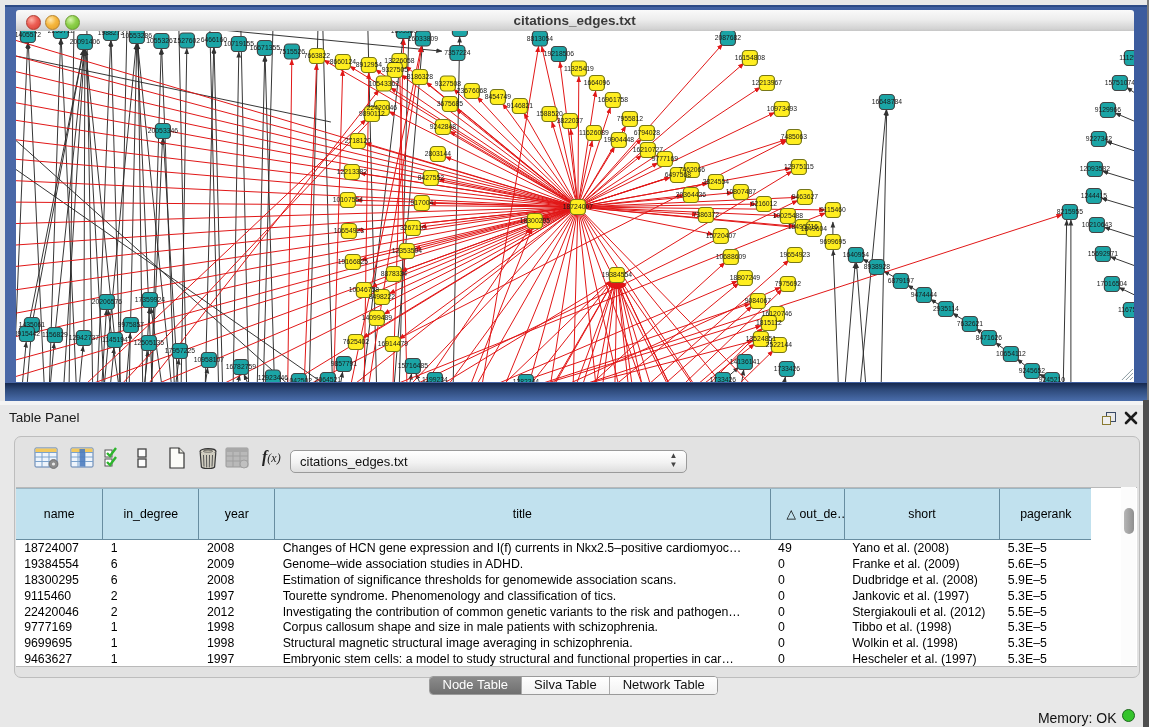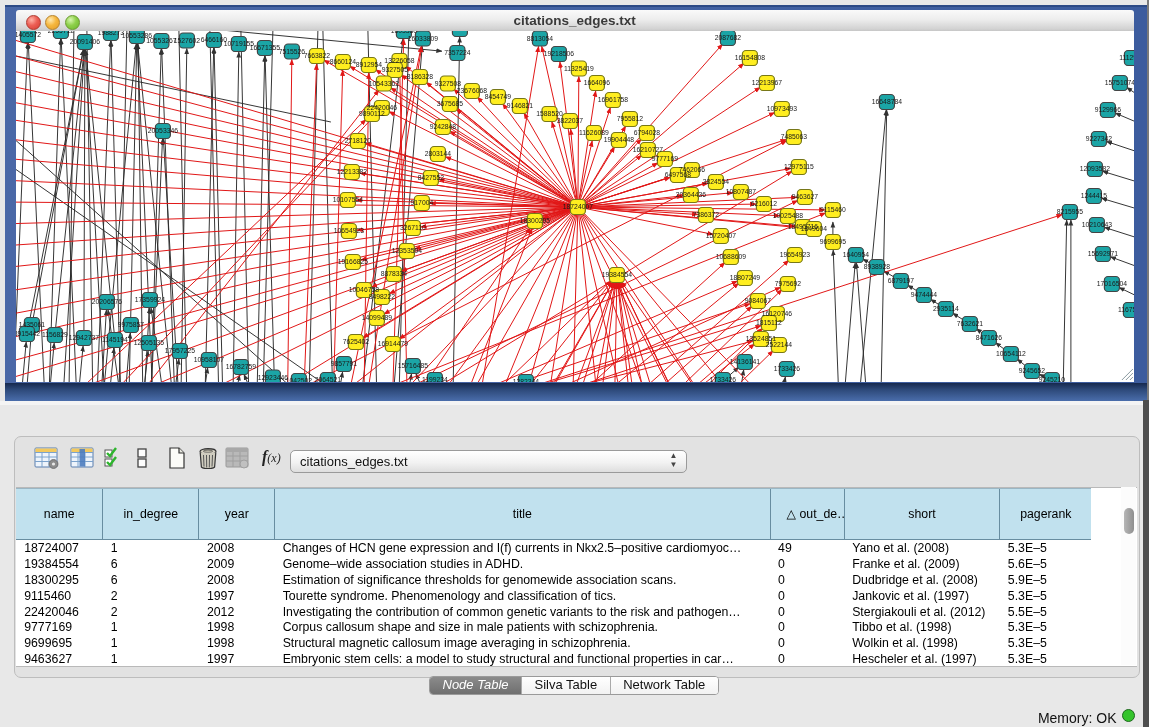--- a/index.html
+++ b/index.html
@@ -35,21 +35,21 @@
 th{background:#c1e1ee;font-weight:400;border-left:1px solid #688da0;border-bottom:1px solid #688da0;border-top:1px solid #9ab6c4;
  height:18.5px;padding:16px;font-size:12.3px;overflow:hidden;white-space:nowrap;}
 th:first-child{border-left:none;}
 td{height:15.9px;padding:0 0 0 8px;overflow:hidden;white-space:nowrap;}
 #vscroll{position:absolute;right:3px;top:50px;width:15px;height:178px;background:#fcfcfc;}
 #vthumb{position:absolute;left:2.5px;top:21px;width:10px;height:26px;background:linear-gradient(90deg,#b6b6b6,#8f8f8f);border-radius:5px;}
 #tabs{position:absolute;left:429px;top:271.5px;height:16.5px;display:flex;
  border:1px solid #9a9a9a;border-radius:4px;overflow:hidden;background:#fff;
  font-size:13px;line-height:16.5px;}
 #tabs div{padding:0 12.5px;color:#111;background:linear-gradient(180deg,#ffffff,#f2f2f2);}
-#tabs div.sel{background:linear-gradient(180deg,#8b8b8b,#6f6f6f);color:#fff;font-style:italic;}
+#tabs div.sel{background:linear-gradient(180deg,#8b8b8b,#6f6f6f);color:#fff;}
 #tabs div + div{border-left:1px solid #aaa;}
 #memory{position:absolute;right:26px;top:305px;font-size:14px;color:#111;}
 #memdot{position:absolute;right:8px;top:304px;width:11px;height:11px;border-radius:50%;
  background:#35c42c;border:1.5px solid #1e681e;}
 .icon{position:absolute;top:0;}
 </style></head>
 <body>
 <div id="frame">
     <div class="topline"></div>
     <div class="bot"></div>
@@ -597,20 +597,30 @@
         <line x1="1121" y1="380" x2="1132" y2="369"></line>
         <line x1="1125" y1="380" x2="1132" y2="373"></line>
         <line x1="1129" y1="380" x2="1132" y2="377"></line>
       </g>
 </svg>
   </div>
 <div id="rightstrip"></div>
 <div id="darkstrip"></div>
 <div id="divider"></div>
 <div id="panel">
+ <div id="panelhdr">
+  <div class="t">Table Panel</div>
+  <svg class="icon" style="left:1102px;top:7px;" width="14" height="13" viewBox="0 0 14 13">
+    <rect x="4.5" y="0.5" width="9" height="9" fill="none" stroke="#3a4a66" stroke-width="1"></rect>
+    <rect x="0.5" y="4.5" width="8" height="8" fill="#efefef" stroke="#8a7a30" stroke-width="1"></rect>
+  </svg>
+  <svg class="icon" style="left:1124px;top:6px;" width="14" height="14" viewBox="0 0 14 14">
+    <path d="M2,2 L12,12 M12,2 L2,12" stroke="#1a1a1a" stroke-width="2.6" stroke-linecap="round"></path>
+  </svg>
+ </div>
  <div id="well">
   <div id="toolbar">
         <svg class="icon" style="left:19px;top:1px;" width="26" height="24" viewBox="0 0 26 24">
           <rect x="1" y="2" width="22" height="19" rx="1" fill="#eef4fb" stroke="#5b7fae"></rect>
           <rect x="1.5" y="2.5" width="21" height="4" fill="#f3c95e"></rect>
           <g stroke="#7ba2cc" stroke-width="1">
             <line x1="1" y1="6.5" x2="23" y2="6.5"></line>
             <line x1="1" y1="11" x2="23" y2="11"></line>
             <line x1="1" y1="15.5" x2="23" y2="15.5"></line>
             <line x1="8" y1="6.5" x2="8" y2="21"></line>
@@ -742,21 +752,21 @@
               <td>1998</td>
               <td>Corpus callosum shape and size in male patients with schizophrenia.</td>
               <td>0</td>
               <td>Tibbo et al. (1998)</td>
               <td>5.3E–5</td>
             </tr>
             <tr>
               <td>9699695</td>
               <td>1</td>
               <td>1998</td>
-              <td>Structural magnetic callosum image averaging in schizophrenia.</td>
+              <td>Structural magnetic structural image averaging in schizophrenia.</td>
               <td>0</td>
               <td>Wolkin et al. (1998)</td>
               <td>5.3E–5</td>
             </tr>
             <tr>
               <td>9463627</td>
               <td>1</td>
               <td>1997</td>
               <td>Embryonic stem cells: a model to study structural and functional properties in car…</td>
               <td>0</td>

